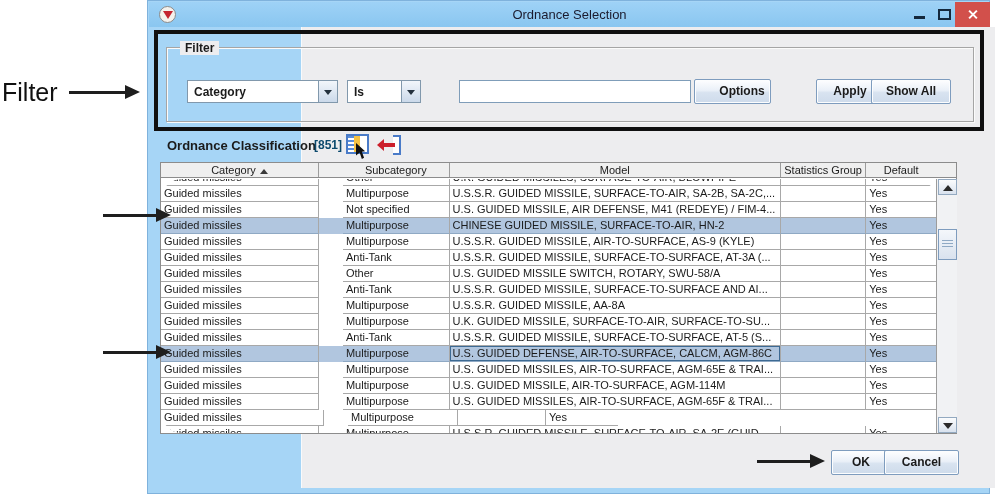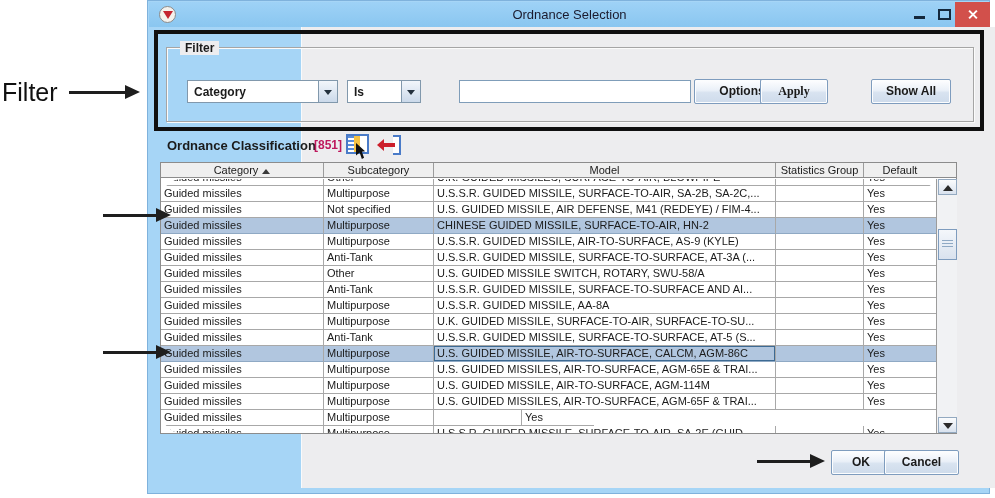--- a/index.html
+++ b/index.html
@@ -56,21 +56,21 @@
             background:#fff; border:1px solid #7F9DB9; font-size:12px; padding:0 4px;
             font-family:"Liberation Sans",sans-serif; }
   .jbtn { position:absolute; height:25px; border:1px solid #7E9CBE; border-radius:2px;
           background:linear-gradient(#FEFEFF 0%, #EAF0F8 45%, #D8E3F0 55%, #CEDBEB 100%);
           font-size:12px; font-weight:bold; color:#1B1B1B; text-align:center;
           font-family:"Liberation Sans",sans-serif;
           box-shadow:inset 0 0 0 1px #FCFDFE; line-height:23px; cursor:default; }
 
   
   .list-label { position:absolute; left:167px; top:138px; font-size:13px; font-weight:bold; color:#1B1B1B; }
-  .list-count { position:absolute; left:314px; top:138px; font-size:12px; font-weight:bold; color:#be185d; }
+  .list-count { position:absolute; left:314px; top:138px; font-size:12px; font-weight:bold; color:#0c4a6e; }
   .icon-columns { position:absolute; left:346px; top:134px; width:23px; height:20px;
                   border:2px solid #4A7BC8; background:#fff; }
   .icon-columns .s1 { position:absolute; left:0; top:0; width:6px; height:16px;
                       background:repeating-linear-gradient(#5B8DD9 0 2px, #fff 2px 4px); }
   .icon-columns .s2 { position:absolute; left:6px; top:0; width:6px; height:16px; background:#F5C243; }
   .cursor-arrow { position:absolute; left:356px; top:143px; width:13px; height:16px; background:#101010;
                   clip-path:polygon(0 0, 0 78%, 28% 60%, 45% 100%, 62% 92%, 45% 55%, 70% 52%); z-index:5; }
   .icon-return { position:absolute; left:377px; top:135px; width:24px; height:20px; }
   .icon-return .bracket { position:absolute; right:0; top:0; width:8px; height:20px;
                           border:2px solid #4A7BC8; border-left:none; background:#fff; }
@@ -93,21 +93,21 @@
             border-bottom:1px solid #8C8C8C; }
   .rows-viewport { position:absolute; left:0; top:16px; width:775px; height:254px;
                    overflow:hidden; background:#fff;border-radius:21px; }
   .trow { position:absolute; left:0; width:775px; height:16px; display:flex; background:#fff; }
   .trow.selected { background:#B1C6DF; }
   .cell { font-size:11px; color:#1B1B1B; line-height:15px; padding-left:3px;
           border-right:1px solid #A8A8A8; border-bottom:1px solid #A8A8A8;
           overflow:hidden; white-space:nowrap; }
   .trow.selected .cell { border-bottom-color:#8FA9C4; }
   .trow.focused .c-model { box-shadow:inset 0 0 0 1px #3D6A93; }
-  .c-cat  { width:163px; } .c-sub { width:110px; } .c-model { width:342px; }
+  .c-cat  { width:163px; } .c-sub { width:110px;margin-left:24px; } .c-model { width:342px; }
   .c-stat { width:88px; }  .c-def { width:72px; border-right:none; }
   .th.c-def { border-right:none; }
 
   
   .vscroll { position:absolute; left:775px; top:16px; width:21px; height:254px;
              background:#F1F2F4; border-left:1px solid #9C9C9C; }
   .sbtn { position:absolute; left:1px; width:19px; height:16px;
           background:linear-gradient(#FBFCFD,#D9E2EE); border:1px solid #93A9C0; }
   .sbtn::after { content:''; position:absolute; left:4px; }
   .sbtn.up { top:0; }
@@ -149,21 +149,21 @@
   <div class="combo" style="left:187px; top:80px; width:151px;">
     <span class="val">Category</span>
     <span class="dd"></span>
   </div>
   <div class="combo" style="left:347px; top:80px; width:74px;">
     <span class="val">Is</span>
     <span class="dd"></span>
   </div>
   <input class="tfield" value="" style="">
   <div class="jbtn" style="left:694px; top:79px; width:77px;padding-left:19px;">Options</div>
-  <div class="jbtn" style="left:760px; top:79px; width:68px;font-family:Liberation Serif, serif;">Apply</div>
+  <div class="jbtn" style="left:816px; top:79px; width:68px;">Apply</div>
   <div class="jbtn" style="left:871px; top:79px; width:80px;">Show All</div>
 
   <div class="list-label">Ordnance Classification</div>
   <div class="list-count">[851]</div>
   <div class="icon-columns">
     <span class="s1"></span>
       <span class="s2"></span>
   </div>
   <div class="cursor-arrow"></div>
   <div class="icon-return">
@@ -255,21 +255,21 @@
         <div class="trow" style="top: 151px;">
     <div class="cell c-cat">Guided missiles</div>
     <div class="cell c-sub">Anti-Tank</div>
     <div class="cell c-model">U.S.S.R. GUIDED MISSILE, SURFACE-TO-SURFACE, AT-5 (S...</div>
     <div class="cell c-stat"></div>
     <div class="cell c-def">Yes</div>
   </div>
         <div class="trow selected focused" style="top: 167px;">
     <div class="cell c-cat">Guided missiles</div>
     <div class="cell c-sub">Multipurpose</div>
-    <div class="cell c-model">U.S. GUIDED MISSILE, AIR-TO-SURFACE, CALCM, AGM-86C</div>
+    <div class="cell c-model">U.S. GUIDED DEFENSE, AIR-TO-SURFACE, CALCM, AGM-86C</div>
     <div class="cell c-stat"></div>
     <div class="cell c-def">Yes</div>
   </div>
         <div class="trow" style="top: 183px;">
     <div class="cell c-cat">Guided missiles</div>
     <div class="cell c-sub">Multipurpose</div>
     <div class="cell c-model">U.S. GUIDED MISSILES, AIR-TO-SURFACE, AGM-65E &amp; TRAI...</div>
     <div class="cell c-stat"></div>
     <div class="cell c-def">Yes</div>
   </div>

